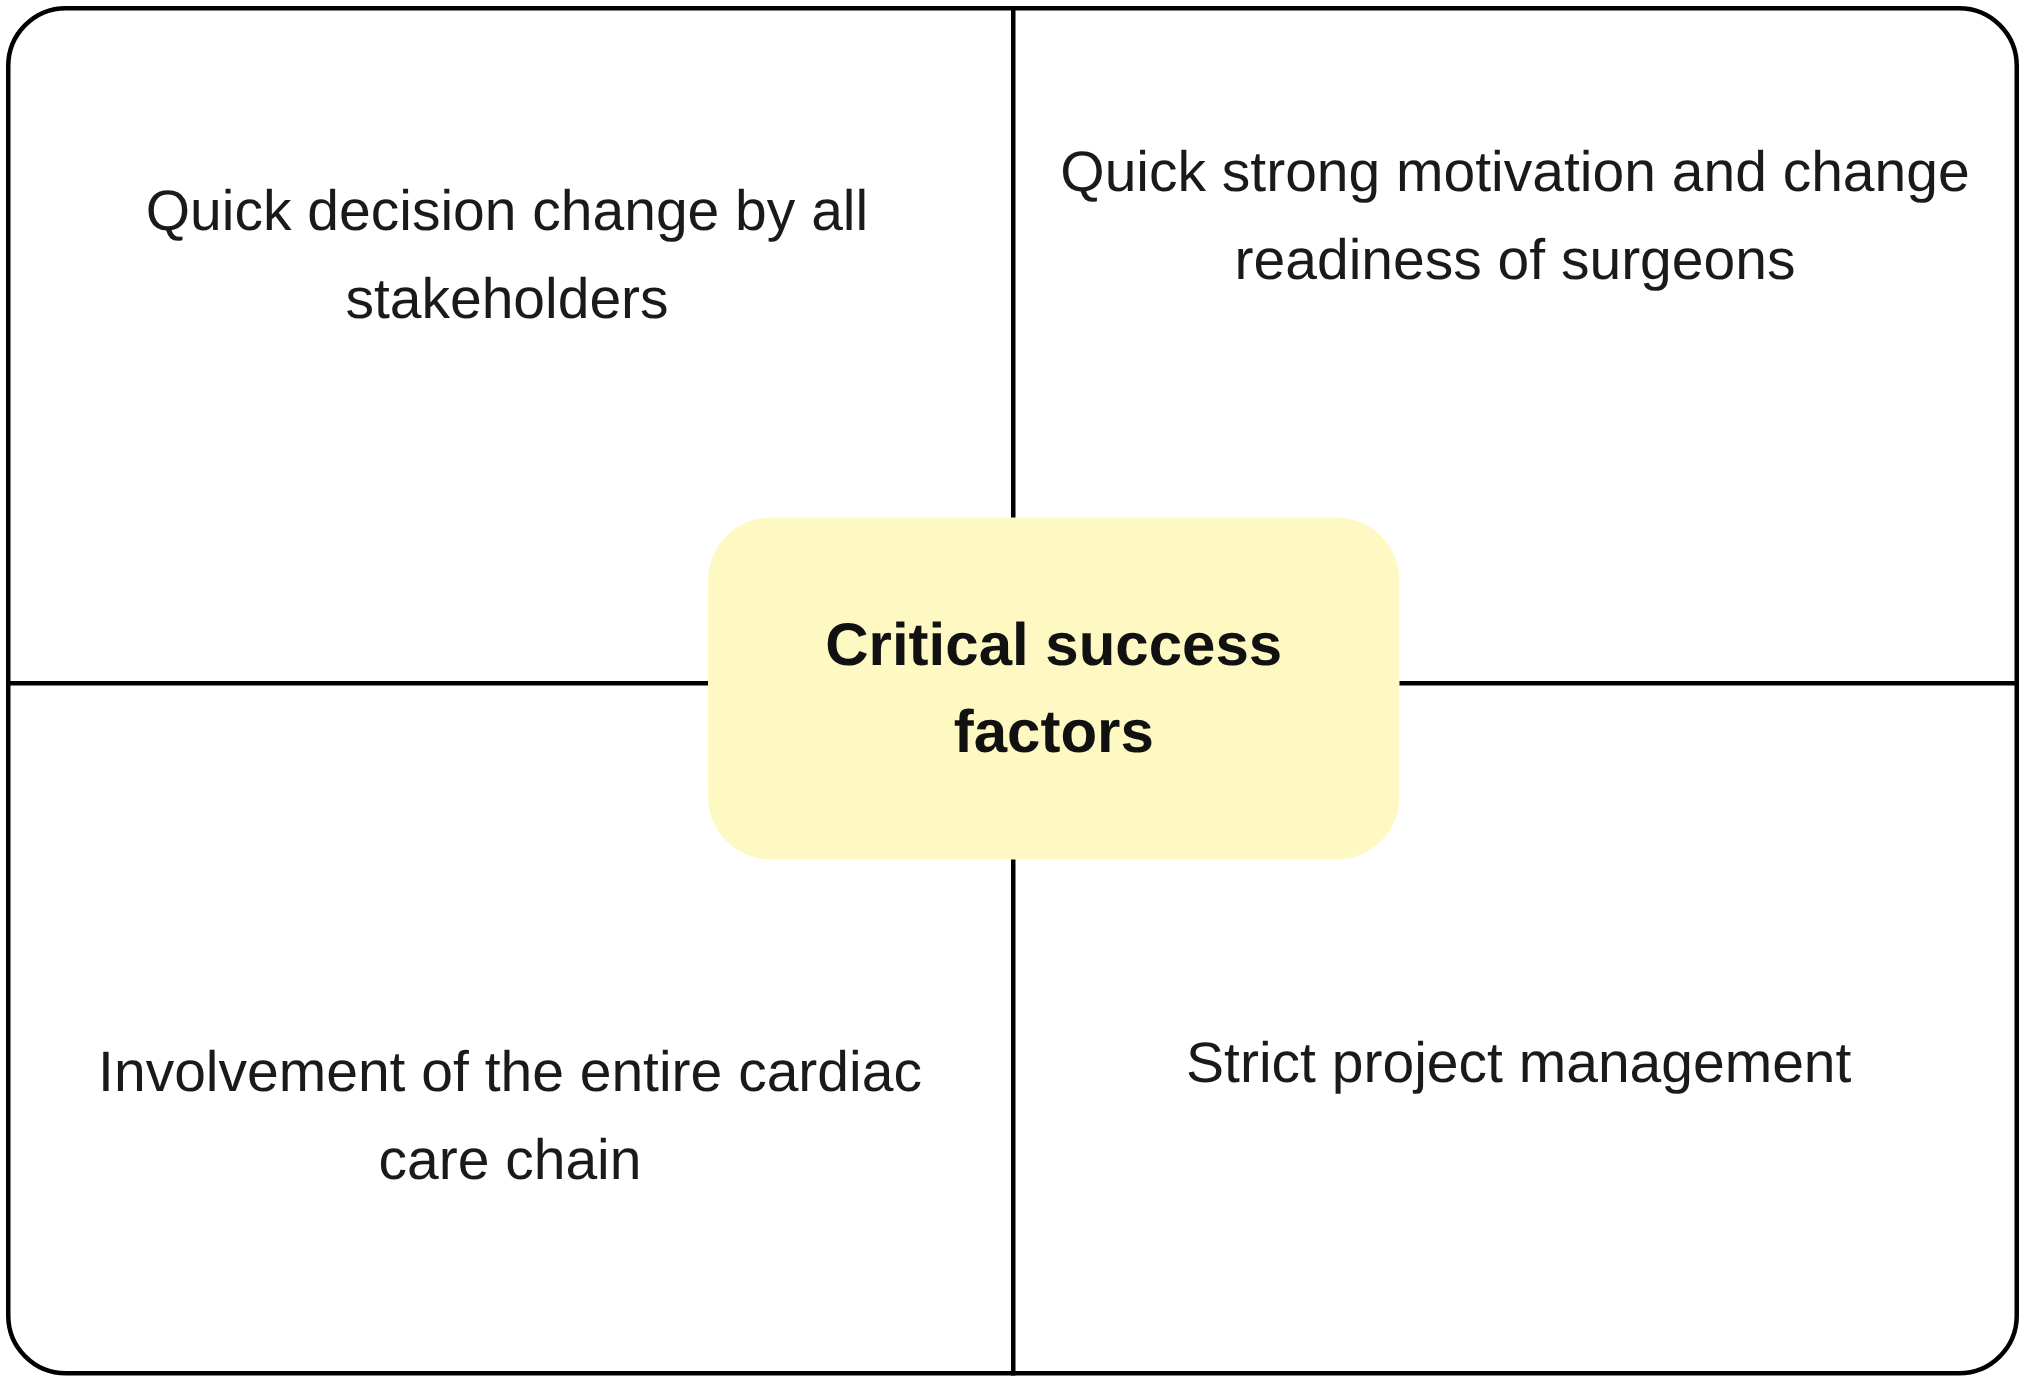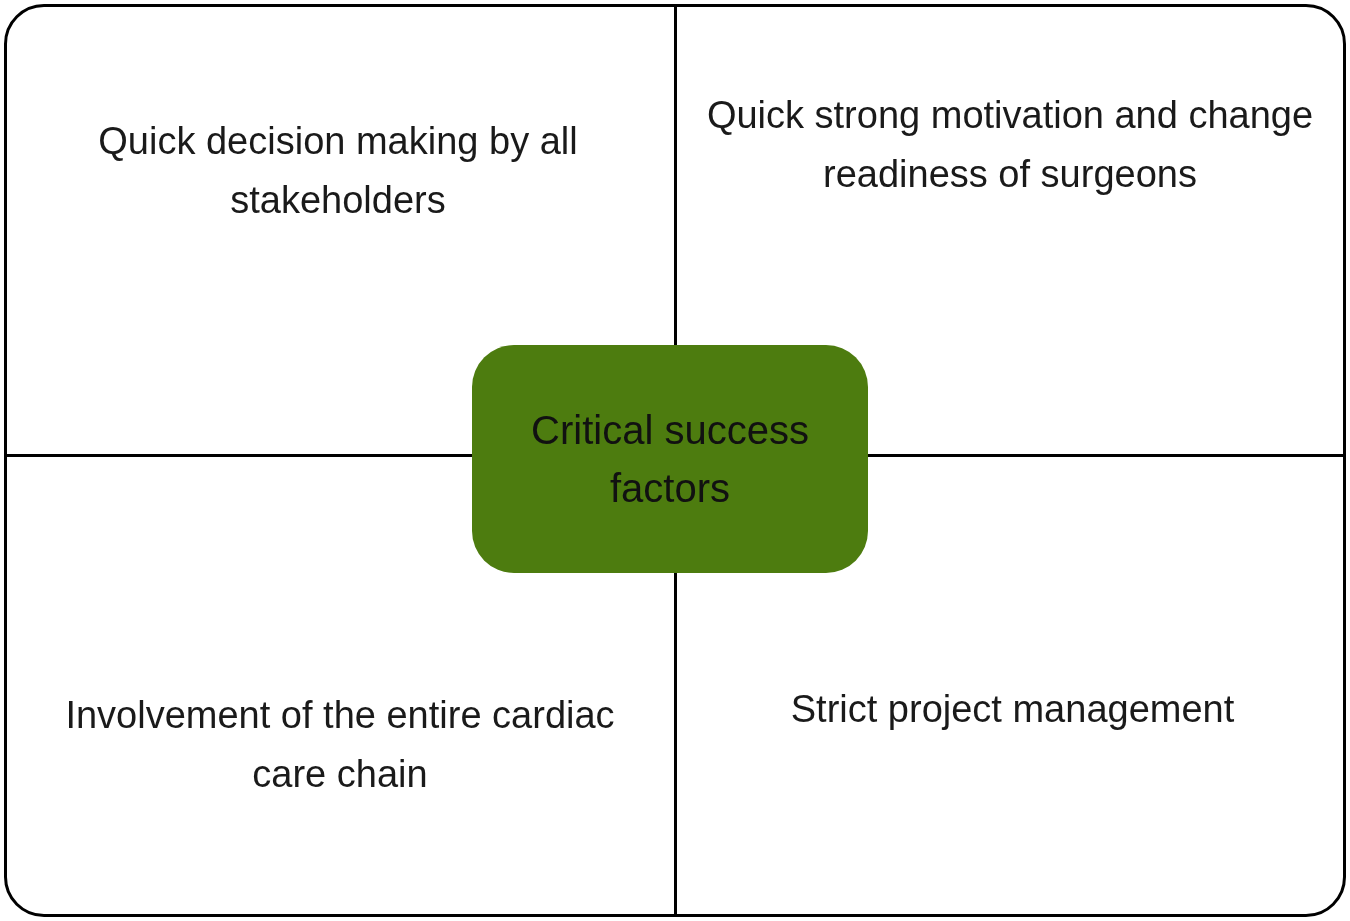--- a/index.html
+++ b/index.html
@@ -66,47 +66,48 @@
   }
   .q-bottom-right {
     left: 690px;
     top: 680px;
     width: 645px;
   }
   .center-box {
     position: absolute;
     left: 472px;
     top: 345px;
-    width: 396px;
+    width: 461px;
     height: 228px;
-    background: #4d7c0f;
+    background: #fef9c3;
     border-radius: 42px;
     display: flex;
     align-items: center;
     justify-content: center;
+    font-weight: bold;
   }
   .center-label {
     width: 330px;
     text-align: center;
     color: #111111;
     font-size: 40px;
     line-height: 1.45;
   }
 </style>
 </head>
 <body>
 
 <div class="canvas">
 
   <div class="outer-frame"></div>
 
   <div class="divider-vertical"></div>
   <div class="divider-horizontal"></div>
 
-  <div class="quadrant-text q-top-left">Quick decision making by all stakeholders</div>
+  <div class="quadrant-text q-top-left">Quick decision change by all stakeholders</div>
 
   <div class="quadrant-text q-top-right">Quick strong motivation and change readiness of surgeons</div>
 
   <div class="quadrant-text q-bottom-right">Strict project management</div>
 
   <div class="quadrant-text q-bottom-left">Involvement of the entire cardiac care chain</div>
 
   <div class="center-box">
     <div class="center-label">Critical success factors</div>
   </div>

